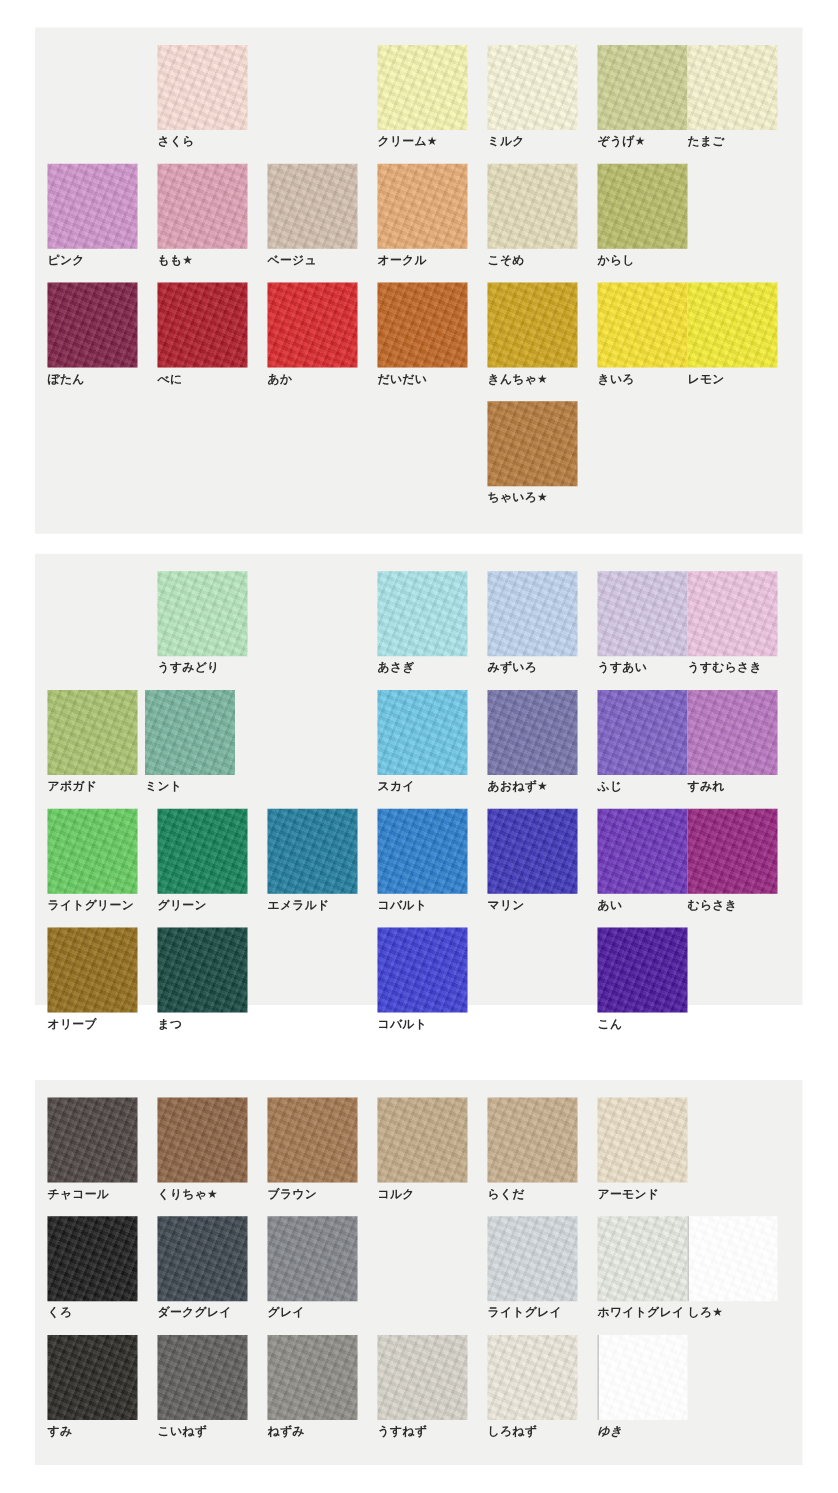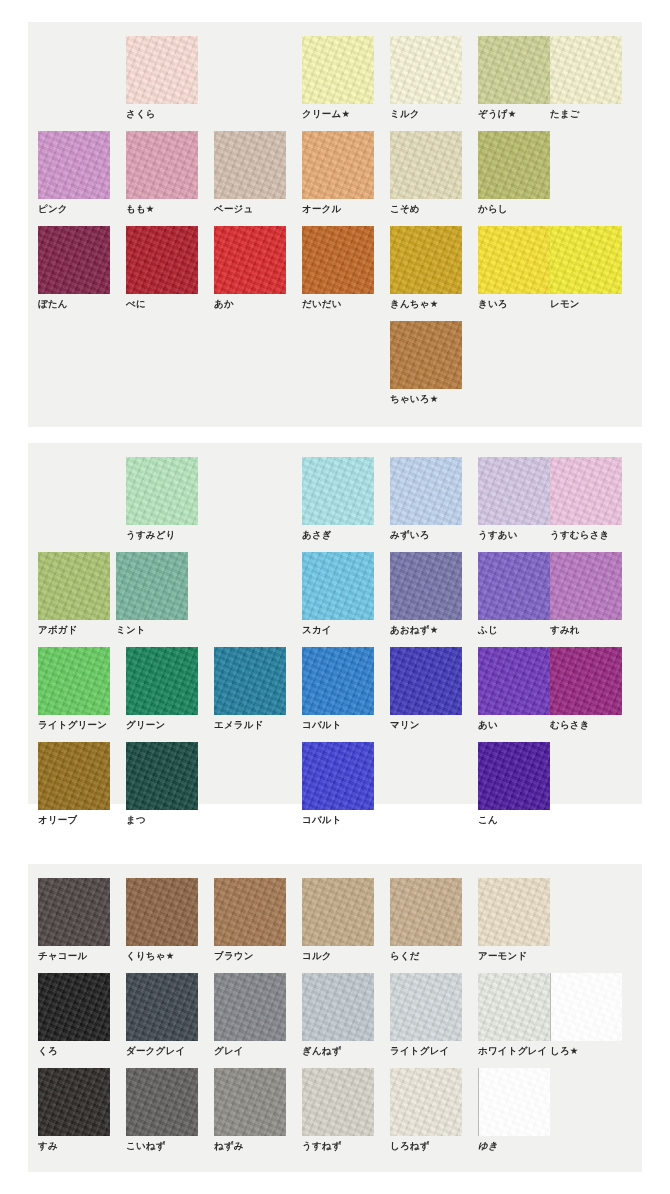--- a/index.html
+++ b/index.html
@@ -365,24 +365,20 @@
           <div class="label">くろ</div>
         </div>
         <div class="cell" style="left: 186px;">
           <div class="chip" title="グレイ" style="background-color: rgb(129, 132, 137);"></div>
           <div class="label">グレイ</div>
         </div>
         <div class="cell" style="left: 98px;">
           <div class="chip" title="ダークグレイ" style="background-color: rgb(59, 68, 76);"></div>
           <div class="label">ダークグレイ</div>
         </div>
-        <div class="cell" style="left: 274px;">
-          <div class="chip" title="ぎんねず" style="background-color: rgb(191, 200, 206);"></div>
-          <div class="label">ぎんねず</div>
-        </div>
         <div class="cell" style="left: 362px;">
           <div class="chip" title="ライトグレイ" style="background-color: rgb(210, 217, 220);"></div>
           <div class="label">ライトグレイ</div>
         </div>
         <div class="cell" style="left: 450px;">
           <div class="chip" title="ホワイトグレイ" style="background-color: rgb(231, 234, 226);"></div>
           <div class="label">ホワイトグレイ</div>
         </div>
         <div class="cell" style="left: 522px;">
           <div class="chip chip-white" title="しろ★" style="background-color: rgb(255, 255, 255);"></div>

